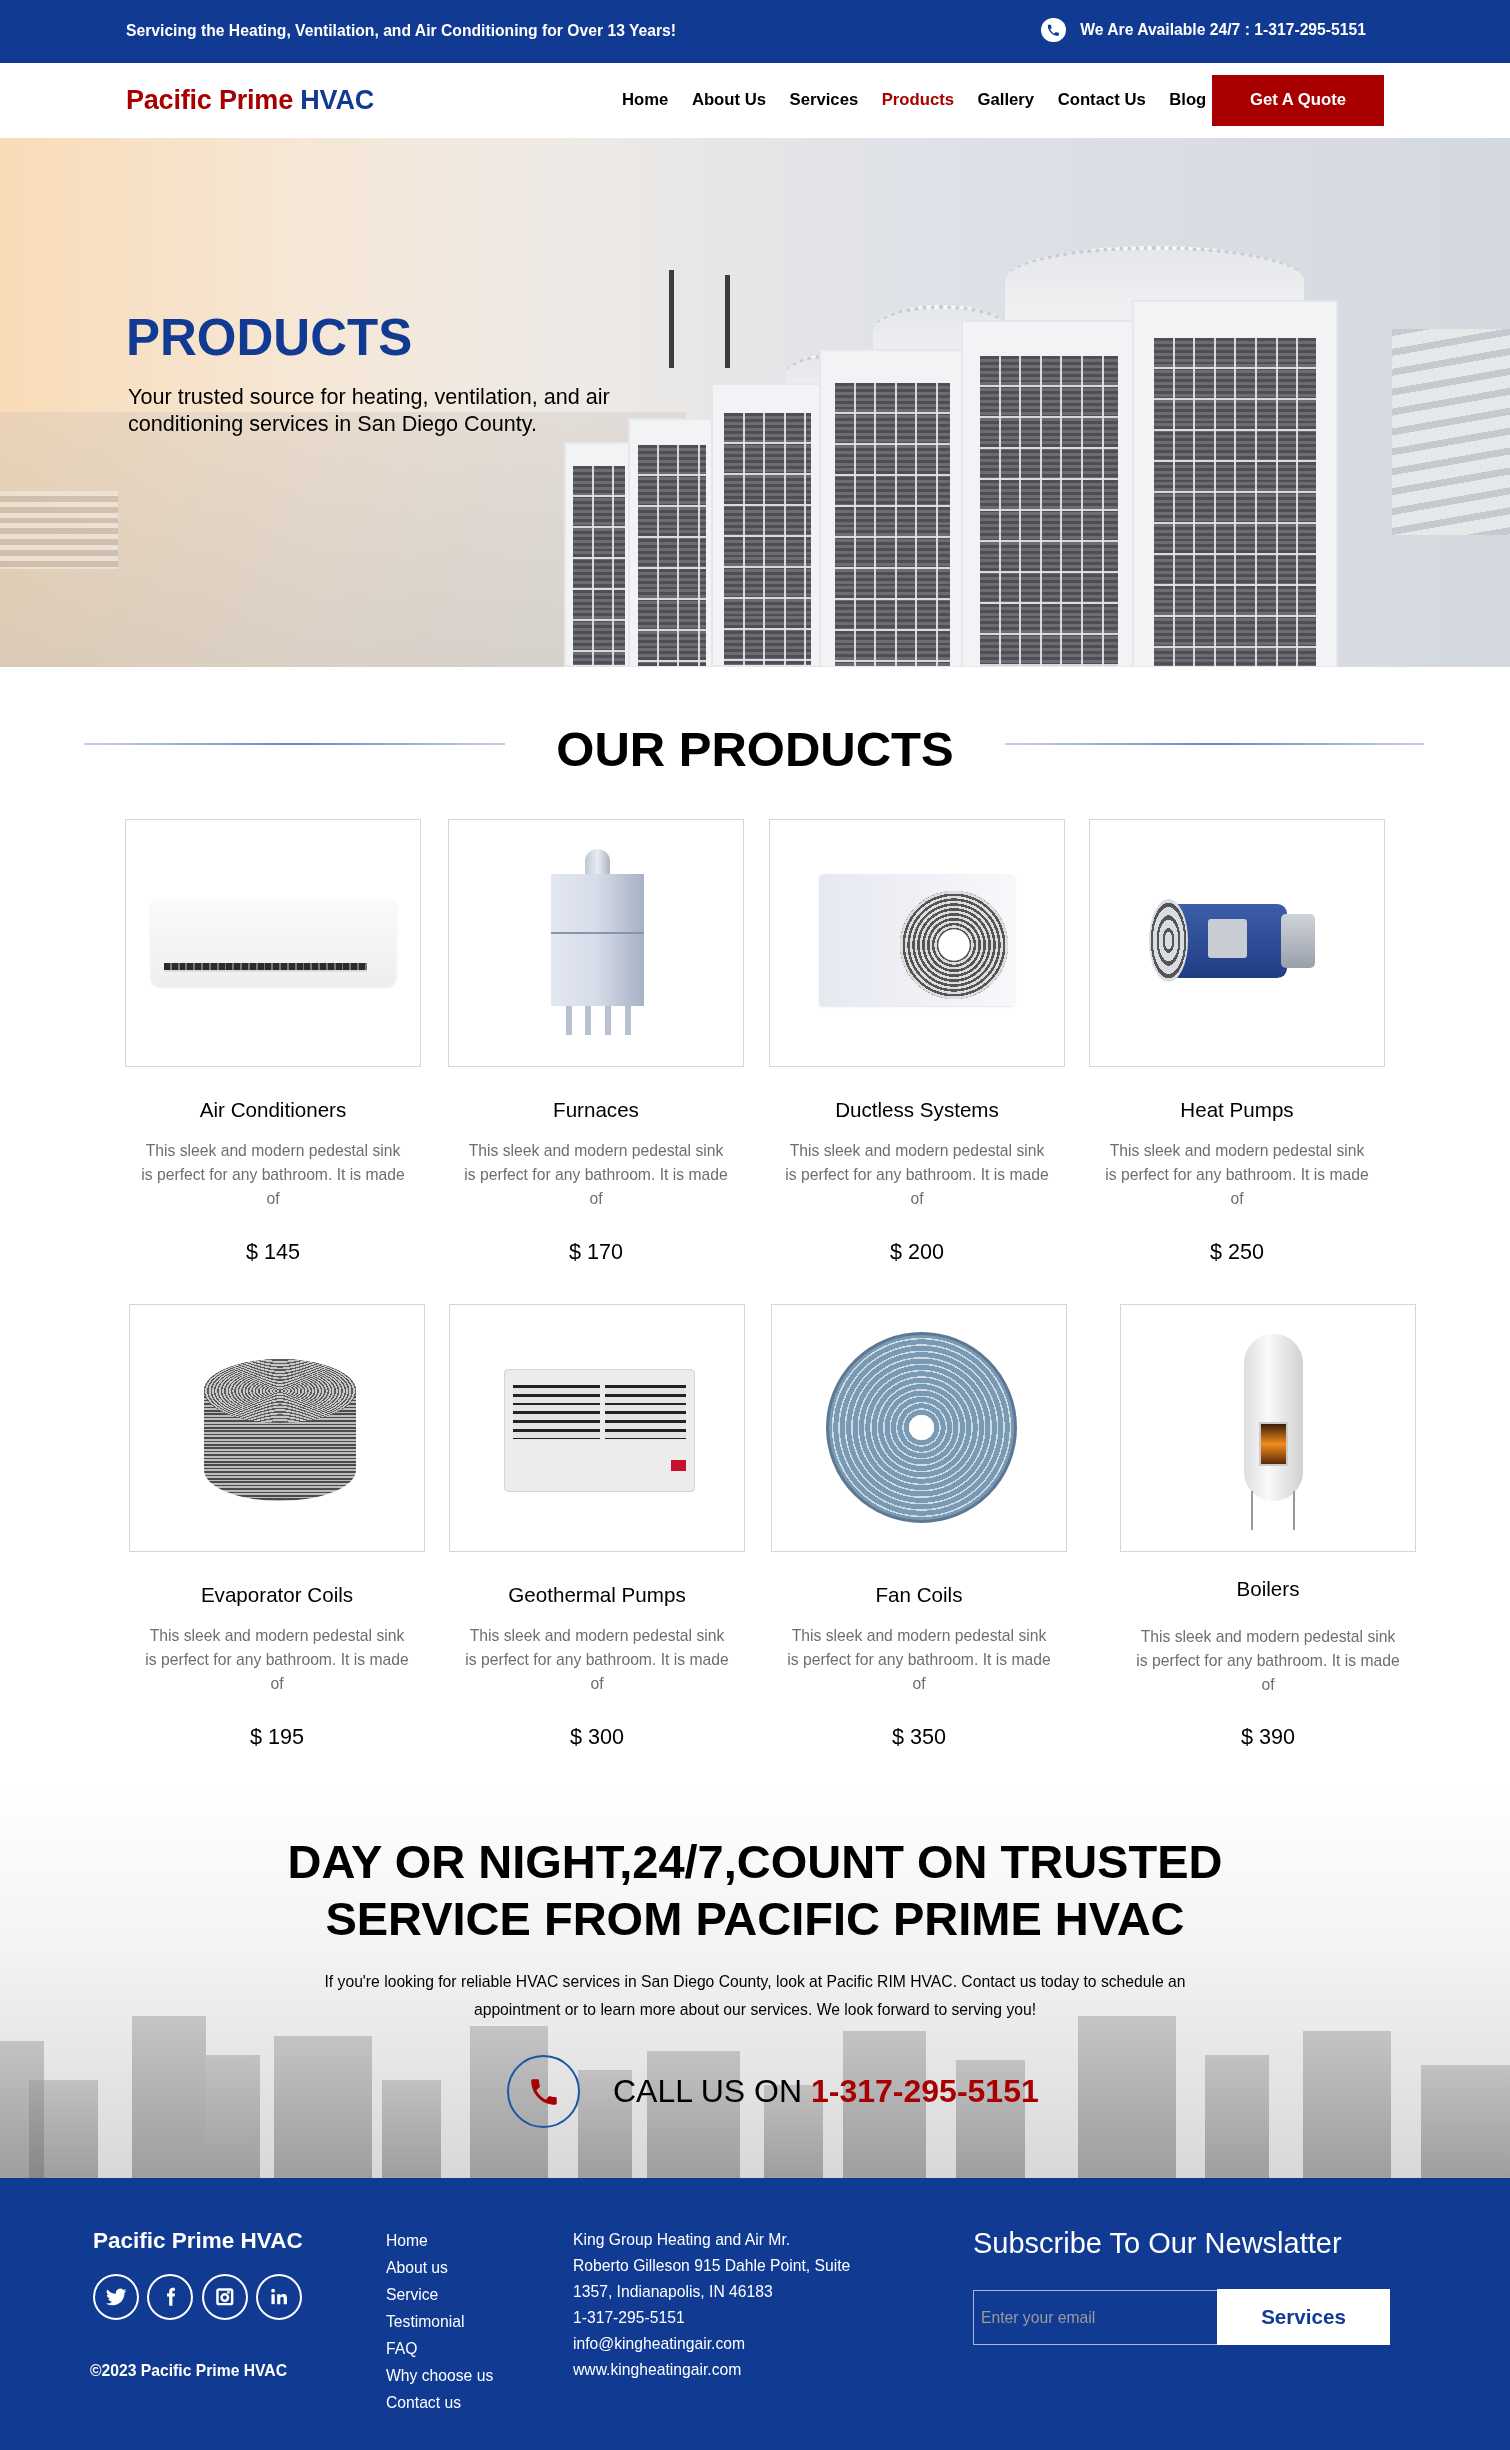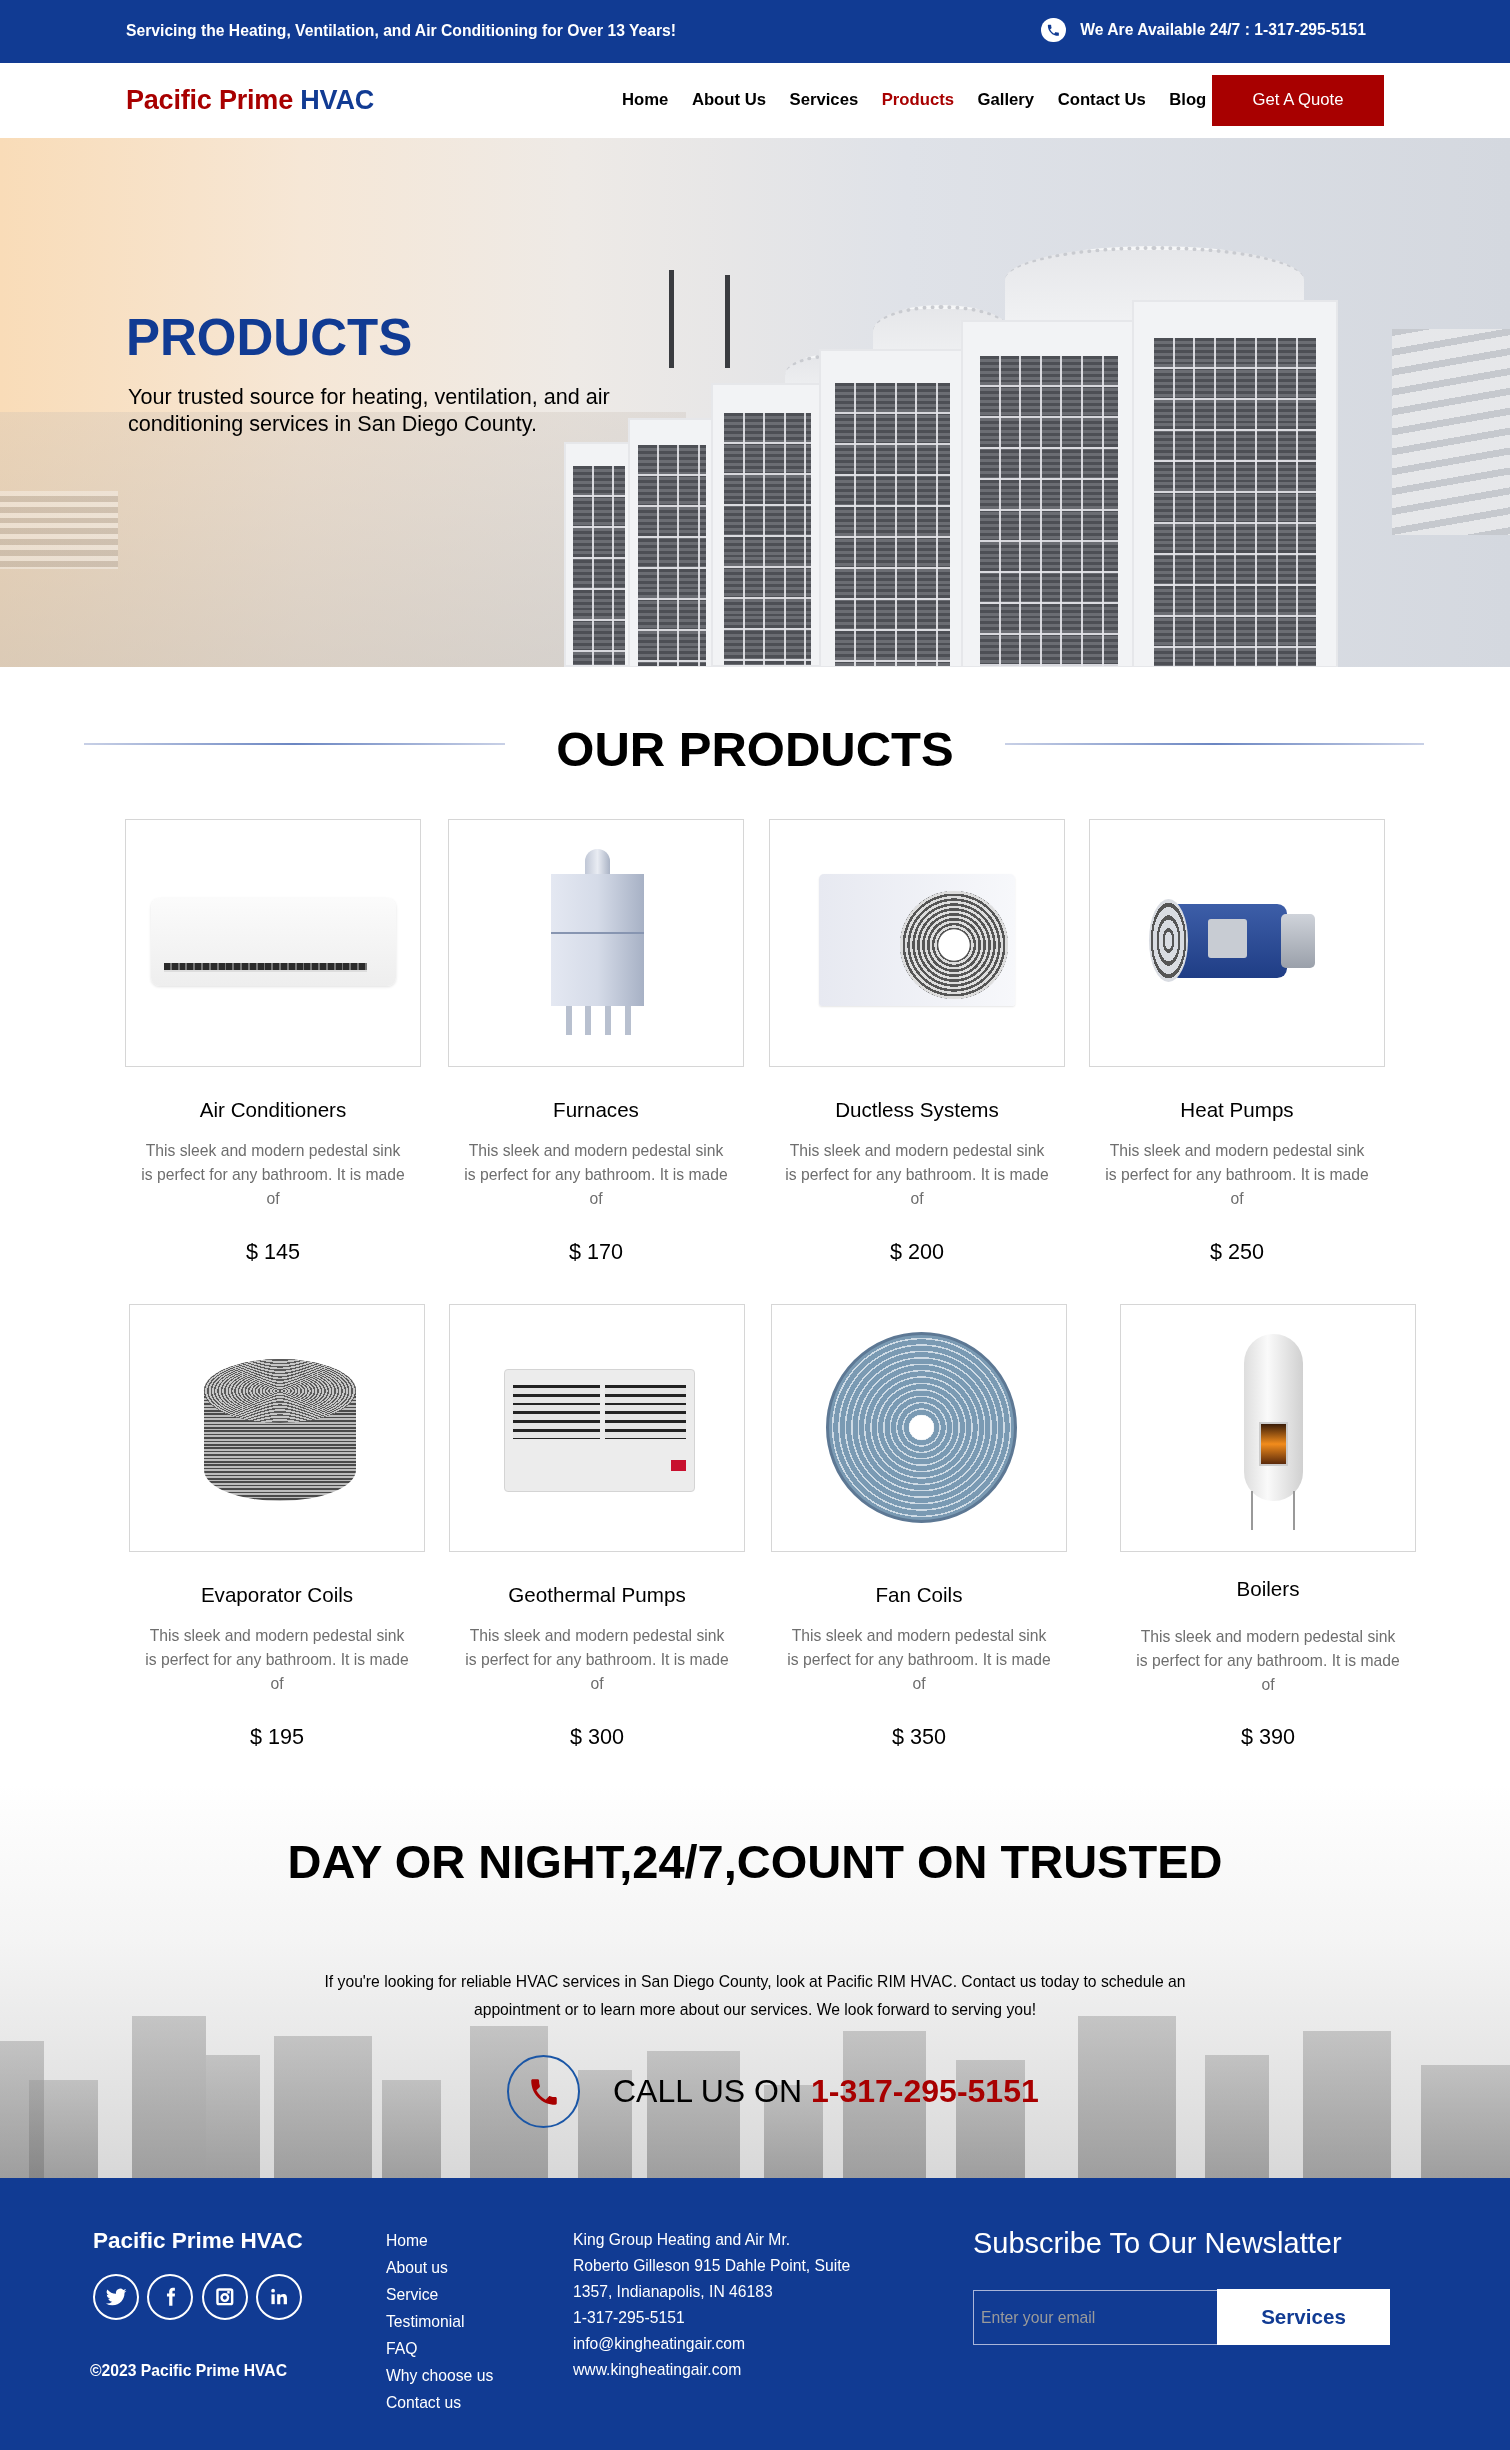--- a/index.html
+++ b/index.html
@@ -13,21 +13,21 @@
   .phone-circle { width: 24.5px; height: 24.5px; border-radius: 50%; background: #fff; display: flex; align-items: center; justify-content: center; }
 
   
   .header { position: absolute; left: 0; top: 63px; width: 1510px; height: 75px; background: #fff; }
   .logo { position: absolute; left: 126px; top: 21.6px; font-size: 27px; font-weight: bold; letter-spacing: -0.2px; }
   .logo .red { color: #a80000; }
   .logo .blue { color: #113b93; }
   .nav { position: absolute; left: 622px; top: 26.5px; display: flex; gap: 23.5px; font-size: 16.7px; font-weight: bold; }
   .nav a { color: #000; text-decoration: none; }
   .nav a.active { color: #a80000; }
-  .quote-btn { position: absolute; left: 1212px; top: 11.8px; width: 172px; height: 51px; background: #a80000; color: #fff; font-size: 16.7px; font-weight: normal; display: flex; align-items: center; justify-content: center; border: none; }
+  .quote-btn { position: absolute; left: 1212px; top: 11.8px; width: 172px; height: 51px; background: #a80000; color: #fff; font-size: 16.7px; font-weight: bold; display: flex; align-items: center; justify-content: center; border: none; }
 
   
   .hero { position: absolute; left: 0; top: 138px; width: 1510px; height: 529px; overflow: hidden;
     background: linear-gradient(90deg, #f9dcb8 0%, #f6e7d6 20%, #eeeae6 38%, #dfe2e8 60%, #d4d8df 100%); }
   .hero .wall { position: absolute; left: 0; top: 274px; width: 686px; height: 255px;
     background: linear-gradient(180deg, rgba(200,190,180,0.3), rgba(190,185,180,0.5)); }
   .hero .stairs { position: absolute; left: 0; top: 353px; width: 118px; height: 78px;
     background: repeating-linear-gradient(180deg, rgba(255,255,255,0.35) 0 4.9px, rgba(170,160,150,0.35) 4.9px 10.8px); }
   .hero .units { position: absolute; left: 564px; top: 162px; width: 853px; height: 368px; }
   .unit { position: absolute; background: #f2f3f5; border: 2.9px solid #e6e7ea; }
@@ -284,20 +284,21 @@
     <div class="bld" style="left:764px;width:59px;height:93px;"></div>
     <div class="bld" style="left:843px;width:83px;height:147px;"></div>
     <div class="bld" style="left:956px;width:69px;height:118px;"></div>
     <div class="bld" style="left:1078px;width:98px;height:162px;"></div>
     <div class="bld" style="left:1205px;width:64px;height:123px;"></div>
     <div class="bld" style="left:1303px;width:88px;height:147px;"></div>
     <div class="bld" style="left:1421px;width:89px;height:113px;"></div>
   </div>
   <div class="h1">
     <div>DAY OR NIGHT,24/7,COUNT ON TRUSTED</div>
+    <div>SERVICE FROM PACIFIC PRIME HVAC</div>
   </div>
   <div class="p">If you're looking for reliable HVAC services in San Diego County, look at Pacific RIM HVAC. Contact us today to schedule an appointment or to learn more about our services. We look forward to serving you!</div>
   <div class="call">
     <span class="ring">
       <svg width="34" height="34" viewBox="0 0 24 24">
           <path fill="#a80000" d="M6.6 10.8a15.1 15.1 0 0 0 6.6 6.6l2.2-2.2c.3-.3.7-.4 1-.2 1.1.4 2.3.6 3.6.6.6 0 1 .4 1 1V20c0 .6-.4 1-1 1C10.6 21 3 13.4 3 4c0-.6.4-1 1-1h3.5c.6 0 1 .4 1 1 0 1.3.2 2.5.6 3.6.1.3 0 .7-.2 1z"></path>
         </svg>
     </span>
     <span class="text">
       <span>CALL US ON</span>

